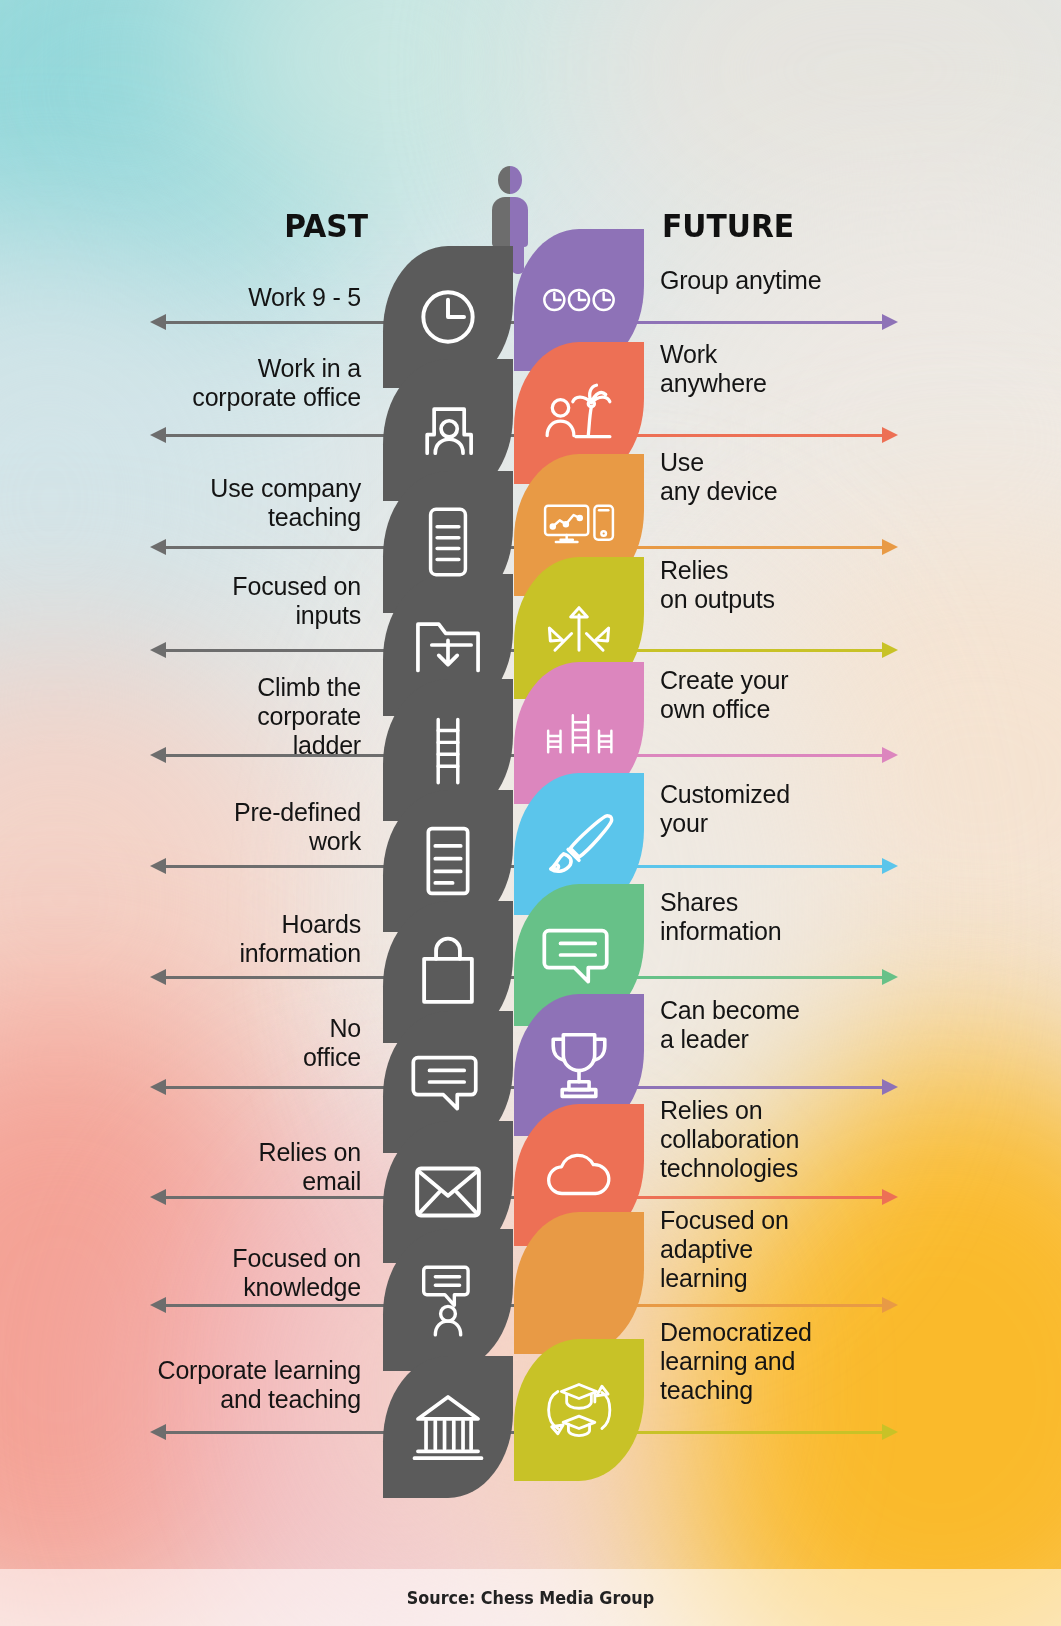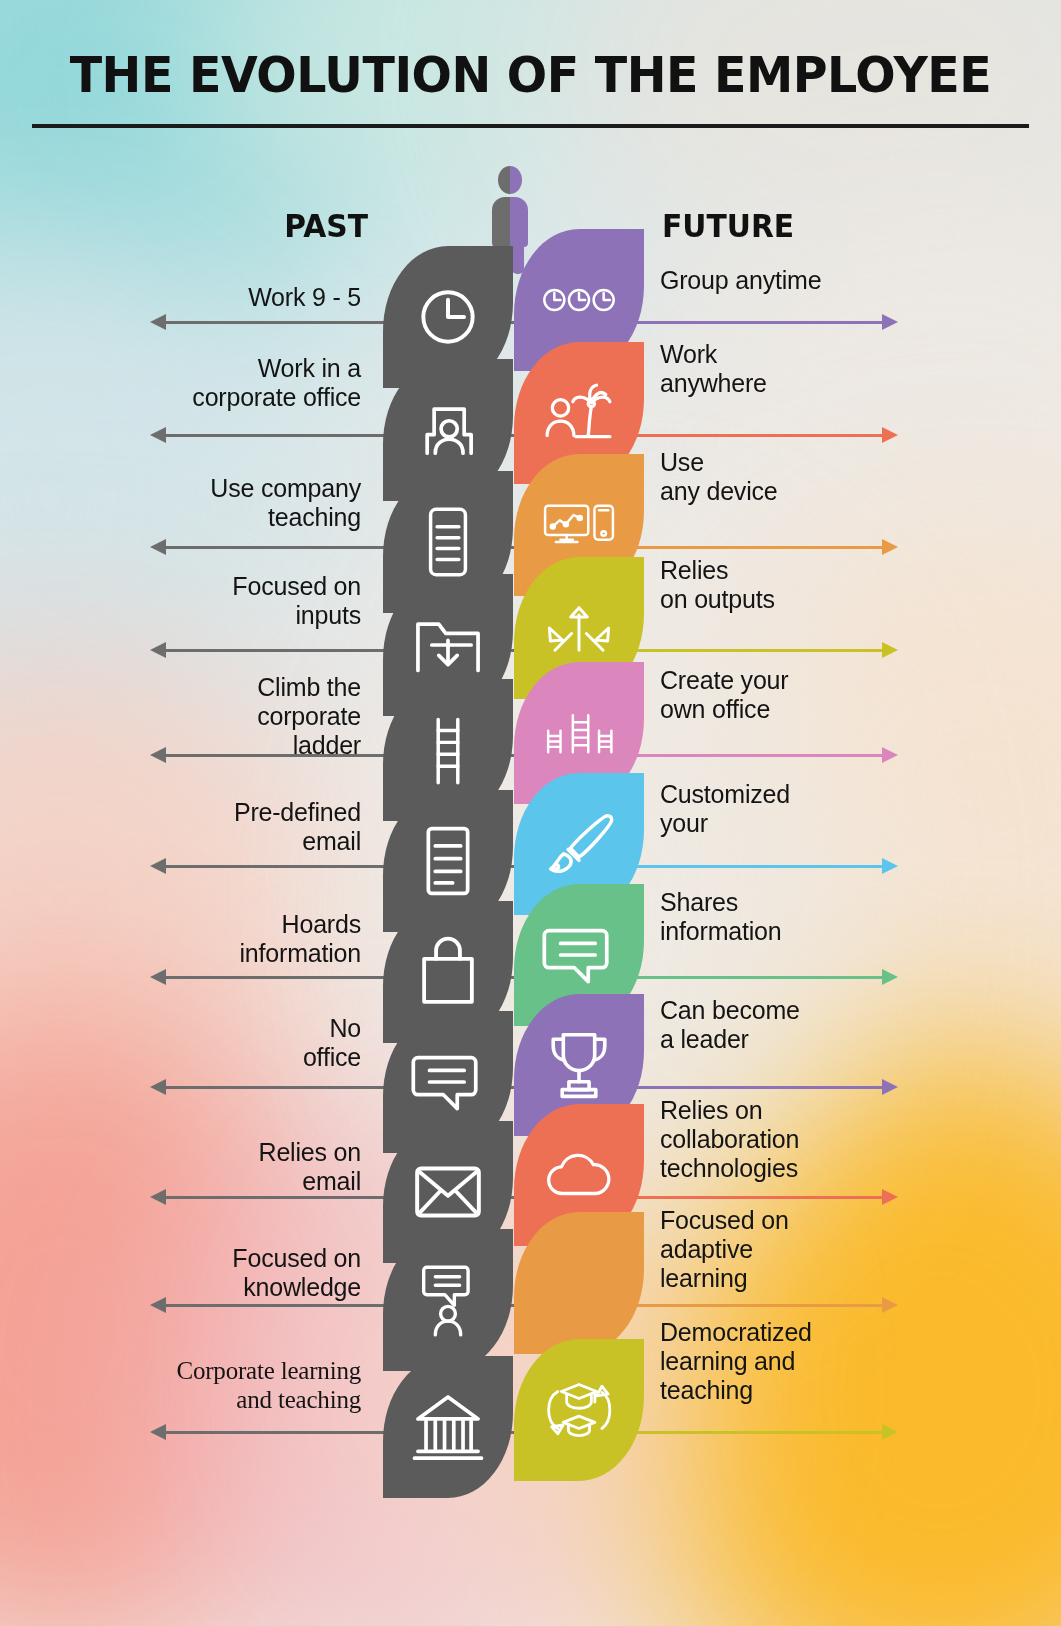--- a/index.html
+++ b/index.html
@@ -148,24 +148,20 @@
   <div class="blob" style="left:700px;top:520px;width:560px;height:520px;background:#f7e2cd;opacity:.8;"></div>
   <div class="blob" style="left:-220px;top:1000px;width:560px;height:660px;background:#f59f92;opacity:.95;"></div>
   <div class="blob" style="left:160px;top:1120px;width:480px;height:560px;background:#f2bcc6;opacity:.75;"></div>
   <div class="blob" style="left:620px;top:1040px;width:640px;height:700px;background:#fbb822;opacity:.95;"></div>
   <div class="blob" style="left:420px;top:560px;width:440px;height:700px;background:#eeeae3;opacity:.7;"></div>
   <div class="blob" style="left:330px;top:1180px;width:380px;height:420px;background:#f6dcc9;opacity:.6;"></div>
 </div>
 
 <div id="page">
 
-  <div id="header">
-    <div id="title">THE EVOLUTION OF THE EMPLOYEE</div>
-    <div id="title-rule"></div>
-  </div>
 
   <div id="person">
     <div class="head">
         <div class="halfsplit">
           <div class="lft" style="background:#6d6d6d"></div>
           <div class="rgt" style="background:#8e72b7"></div>
         </div>
       </div>
     <div class="body">
         <div class="halfsplit">
@@ -371,21 +367,21 @@
             <svg viewBox="0 0 68 62">
               <path d="M60 5 c-4 0-28 22-34 30 l8 8 c9-6 30-30 30-34 c0-3-1-4-4-4z" fill="none" stroke="#fff" stroke-width="3.2" stroke-linecap="round" stroke-linejoin="round"></path>
               <path d="M24 36 l10 10" fill="none" stroke="#fff" stroke-width="3.2" stroke-linecap="round" stroke-linejoin="round"></path>
               <path d="M20 40 c-6 4-6 10-12 14 c6 4 14 2 18-4 c2-4 0-8-6-10z" fill="none" stroke="#fff" stroke-width="3.2" stroke-linecap="round" stroke-linejoin="round"></path>
               <circle cx="13" cy="52" r="2.2" fill="none" stroke="#fff" stroke-width="3.2" stroke-linecap="round" stroke-linejoin="round"></circle>
             </svg>
           </div>
         </div>
       </div>
       <div class="label label-past" style="top: 798px;">Pre-defined
-email</div>
+work</div>
       <div class="label label-future" style="top: 780px;">Customized
 your</div>
       <div class="row" style="top: 977px;">
         <div class="arrow-left">
           <div class="tip"></div>
         </div>
         <div class="arrow-right" style="background: rgb(103, 193, 136); color: rgb(103, 193, 136);">
           <div class="tip"></div>
         </div>
         <div class="badge badge-past" style="top: -76px;">
@@ -529,21 +525,24 @@
               <path d="M28 19 V28 a14 7 0 0 0 28 0 V19" fill="none" stroke="#fff" stroke-width="3.2" stroke-linecap="round" stroke-linejoin="round"></path>
               <path d="M60 17 V28" fill="none" stroke="#fff" stroke-width="3.2" stroke-linecap="round" stroke-linejoin="round"></path>
               <path d="M42 44 L60 51 L42 58 L24 51 z" fill="none" stroke="#fff" stroke-width="3.2" stroke-linecap="round" stroke-linejoin="round"></path>
               <path d="M30 53 V60 a12 6 0 0 0 24 0 V53" fill="none" stroke="#fff" stroke-width="3.2" stroke-linecap="round" stroke-linejoin="round"></path>
               <path d="M18 16 C4 24 4 50 18 58 M18 64 l-7-8 l13-2 z" fill="none" stroke="#fff" stroke-width="3.2" stroke-linecap="round" stroke-linejoin="round"></path>
               <path d="M68 58 C80 50 80 24 68 17 M68 10 l7 9 l-13 2 z" fill="none" stroke="#fff" stroke-width="3.2" stroke-linecap="round" stroke-linejoin="round"></path>
             </svg>
           </div>
         </div>
       </div>
-      <div class="label label-past" style="top: 1356px; font-family: Liberation Serif, serif;">Corporate learning
+      <div class="label label-past" style="top: 1356px;">Corporate learning
 and teaching</div>
       <div class="label label-future" style="top: 1318px;">Democratized
 learning and
 teaching</div>
     </div>
 
+  <div id="footer">
+    <div id="footer-text">Source: Chess Media Group</div>
+  </div>
 
 </div>
 
 </body></html>

